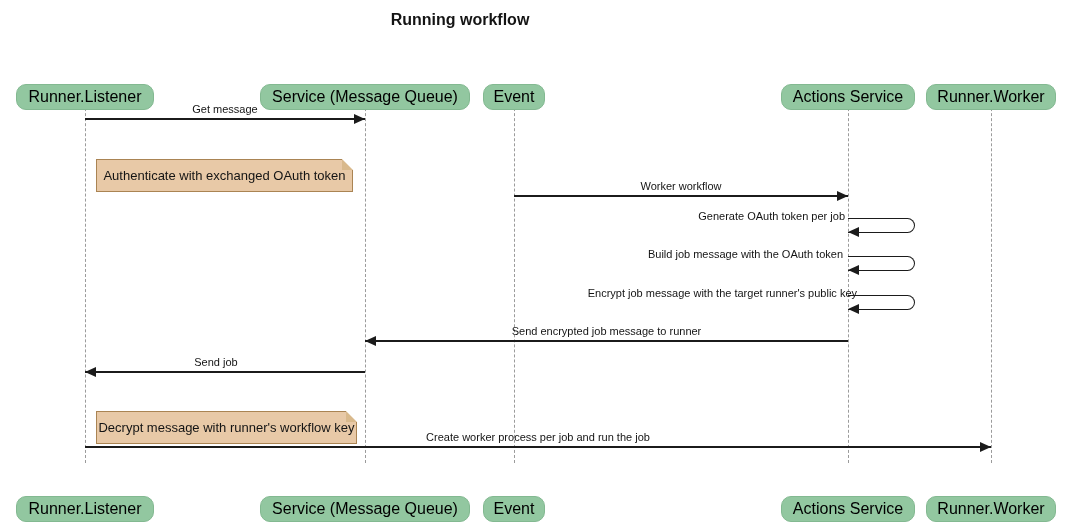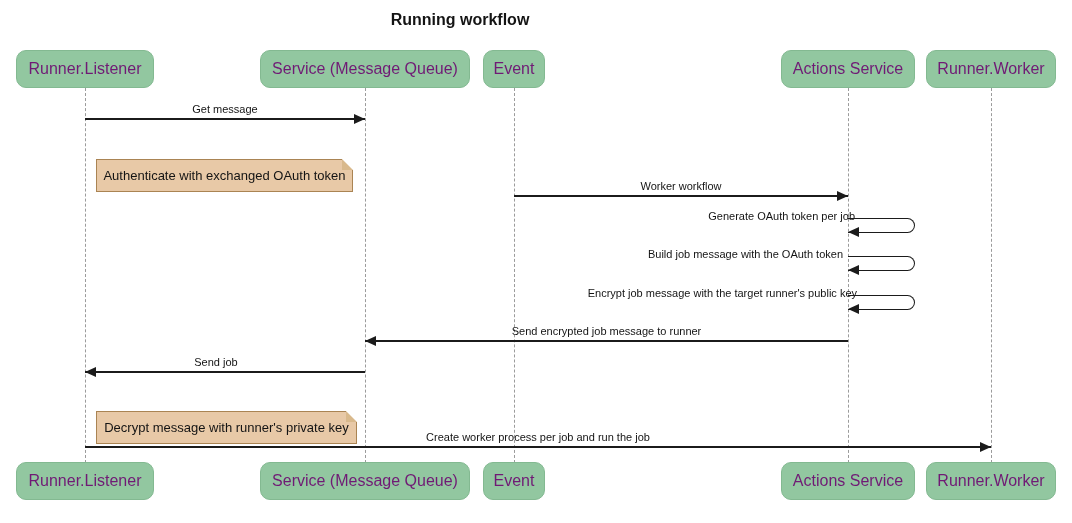--- a/index.html
+++ b/index.html
@@ -6,24 +6,24 @@
   .stage {
     position:relative; width:1072px; height:523px; background:var(--bg,#fff);
     font-family:"Liberation Sans", sans-serif; overflow:hidden;
     color:var(--text,#141414);
   }
   .title {
     position:absolute; top:11px; left:0; width:920px; text-align:center;
     font-size:16px; font-weight:bold; color:var(--text,#141414);
   }
   .actor-box {
-    position:absolute; height:38px; box-sizing:border-box;
+    position:absolute; height:26px; box-sizing:border-box;
     background:var(--actor-fill,#92C7A0); border:1px solid var(--actor-border,#83b991);
     border-radius:10px; display:flex; align-items:center; justify-content:center;
-    font-size:16px; color:#701a75; white-space:nowrap;
+    font-size:16px; color:#000000; white-space:nowrap;margin-top:34px;
   }
   .lifeline { position:absolute; width:0; border-left:1px dashed var(--lifeline,#9b9b9b); }
   .msg-line { position:absolute; height:1.5px; background:var(--line,#1b1b1b); }
   .msg-label {
     position:absolute; font-size:11px; color:var(--text,#141414);
     text-align:center; white-space:nowrap; height:15px; line-height:15px;
   }
   .self-label { text-align:right; }
   .arrowhead {
     position:absolute; width:0; height:0;
@@ -58,40 +58,40 @@
       <div class="lifeline" style="left: 365px; top: 88px; height: 375px;"></div>
       <div class="lifeline" style="left: 514px; top: 88px; height: 375px;"></div>
       <div class="lifeline" style="left: 848px; top: 88px; height: 375px;"></div>
       <div class="lifeline" style="left: 991px; top: 88px; height: 375px;"></div>
       <div class="msg-line" style="left: 85px; width: 280px; top: 118px;"></div>
       <div class="arrowhead right" style="left: 354px; top: 114px;"></div>
       <div class="msg-label" style="left: 85px; width: 280px; top: 102px;">Get message</div>
       <div class="msg-line" style="left: 514px; width: 334px; top: 195px;"></div>
       <div class="arrowhead right" style="left: 837px; top: 191px;"></div>
       <div class="msg-label" style="left: 514px; width: 334px; top: 179px;">Worker workflow</div>
-      <div class="msg-label self-label" style="left: 435px; width: 420px; top: 209px;">Generate OAuth token per job</div>
+      <div class="msg-label self-label" style="left: 425px; width: 420px; top: 209px;">Generate OAuth token per job</div>
       <div class="self-loop" style="left: 848px; top: 218px; width: 67px; height: 15px;"></div>
       <div class="arrowhead left" style="left: 848px; top: 227px;"></div>
       <div class="msg-label self-label" style="left: 423px; width: 420px; top: 247px;">Build job message with the OAuth token</div>
       <div class="self-loop" style="left: 848px; top: 256px; width: 67px; height: 15px;"></div>
       <div class="arrowhead left" style="left: 848px; top: 265px;"></div>
       <div class="msg-label self-label" style="left: 437px; width: 420px; top: 286px; text-align: right;">Encrypt job message with the target runner's public key</div>
       <div class="self-loop" style="left: 848px; top: 295px; width: 67px; height: 15px;"></div>
       <div class="arrowhead left" style="left: 848px; top: 304px;"></div>
       <div class="msg-line" style="left: 365px; width: 483px; top: 340px;"></div>
       <div class="arrowhead left" style="left: 365px; top: 336px;"></div>
       <div class="msg-label" style="left: 365px; width: 483px; top: 324px;">Send encrypted job message to runner</div>
       <div class="msg-line" style="left: 85px; width: 280px; top: 371px;"></div>
       <div class="arrowhead left" style="left: 85px; top: 367px;"></div>
       <div class="msg-label" style="left: 76px; width: 280px; top: 355px;">Send job</div>
       <div class="msg-line" style="left: 85px; width: 906px; top: 446px;"></div>
       <div class="arrowhead right" style="left: 980px; top: 442px;"></div>
       <div class="msg-label" style="left: 85px; width: 906px; top: 430px;">Create worker process per job and run the job</div>
       <div class="note" style="left: 96px; top: 131px; width: 257px; height: 33px;">Authenticate with exchanged OAuth token</div>
-      <div class="note" style="left: 96px; top: 383px; width: 261px; height: 33px;">Decrypt message with runner's private key</div>
+      <div class="note" style="left: 96px; top: 383px; width: 261px; height: 33px;">Decrypt message with runner's workflow key</div>
       <div class="actor-box" style="top: 50px; left: 16px; width: 138px;">Runner.Listener</div>
       <div class="actor-box" style="top: 462px; left: 16px; width: 138px;">Runner.Listener</div>
       <div class="actor-box" style="top: 50px; left: 260px; width: 210px;">Service (Message Queue)</div>
       <div class="actor-box" style="top: 462px; left: 260px; width: 210px;">Service (Message Queue)</div>
       <div class="actor-box" style="top: 50px; left: 483px; width: 62px;">Event</div>
       <div class="actor-box" style="top: 462px; left: 483px; width: 62px;">Event</div>
       <div class="actor-box" style="top: 50px; left: 781px; width: 134px;">Actions Service</div>
       <div class="actor-box" style="top: 462px; left: 781px; width: 134px;">Actions Service</div>
       <div class="actor-box" style="top: 50px; left: 926px; width: 130px;">Runner.Worker</div>
       <div class="actor-box" style="top: 462px; left: 926px; width: 130px;">Runner.Worker</div>

